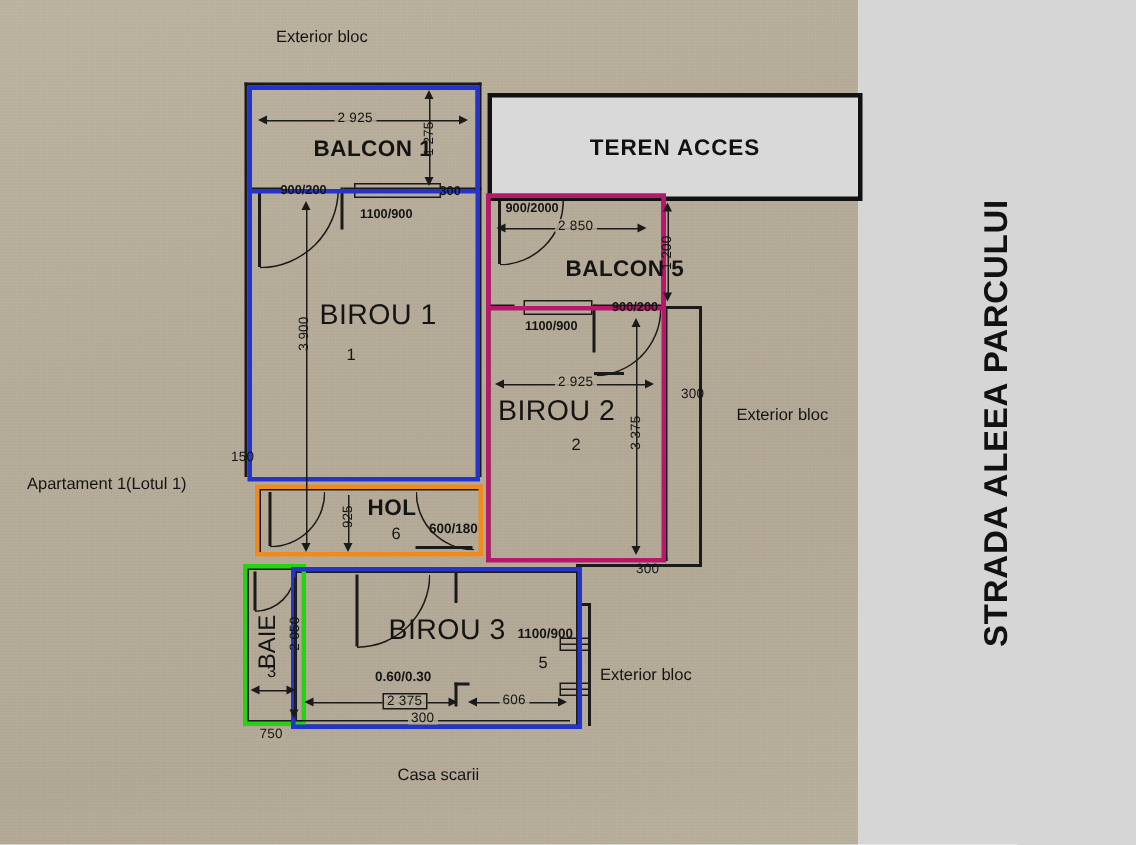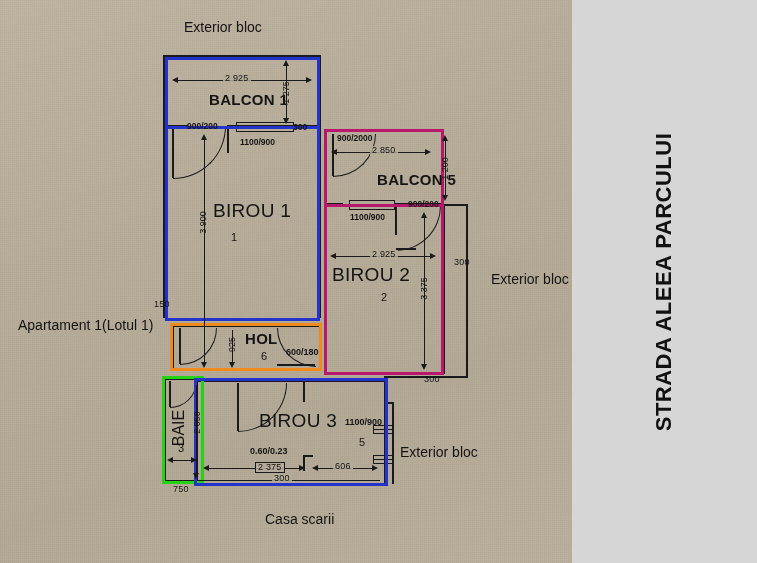--- a/index.html
+++ b/index.html
@@ -29,21 +29,21 @@
     display:flex;align-items:center;justify-content:center;
   }
   #street-label span{
     transform:rotate(-90deg);
     white-space:nowrap;
     font-size:22px;font-weight:bold;letter-spacing:.5px;color:#111;
   }
 
   
   .t{position:absolute;color:#141414;white-space:nowrap;line-height:1;}
-  .lbl{font-size:14px;}
+  .lbl{font-size:11px;}
   .room-name{font-size:19px;font-weight:normal;letter-spacing:.3px;}
   .room-name.sm{font-size:15px;font-weight:bold;}
   .room-num{font-size:11px;}
   .dim{font-size:9px;letter-spacing:.2px;}
   .dimv{font-size:9px;transform-origin:center;transform:rotate(-90deg);}
   .op{font-size:8.5px;font-weight:bold;}
   .op.big{font-size:9px;}
   .vert-name{font-size:16px;font-weight:normal;transform-origin:center;transform:rotate(-90deg);}
 
   
@@ -92,20 +92,23 @@
   <div id="paper"></div>
 
   <div id="street">
     <div id="street-label">
       <span>STRADA ALEEA PARCULUI</span>
     </div>
   </div>
 
   <div class="t lbl" style="left:184px;top:20px;">Exterior bloc</div>
 
+  <div id="teren">
+    <span>TEREN ACCES</span>
+  </div>
 
   <div class="t lbl" style="left:18px;top:318px;">Apartament 1(Lotul 1)</div>
 
   <div class="t lbl" style="left:491px;top:272px;">Exterior bloc</div>
   <div class="t lbl" style="left:400px;top:445px;">Exterior bloc</div>
 
   <div class="t lbl" style="left:265px;top:512px;">Casa scarii</div>
 
   <div class="w wh" style="left:163px;top:55px;width:158px;"></div>
   <div class="w wv" style="left:163px;top:55px;height:263px;"></div>
@@ -260,21 +263,21 @@
   <div class="dimlinev" style="left:196px;top:385px;height:92px;"></div>
   <div class="arw arw-d" style="left:193px;top:473px;"></div>
   <div class="t dimv" style="left:184px;top:418px;width:26px;text-align:center;">2 050</div>
 
   <div class="dimline" style="left:171px;top:460px;width:24px;"></div>
   <div class="arw arw-l" style="left:167px;top:457px;"></div>
   <div class="arw arw-r" style="left:191px;top:457px;"></div>
   <div class="t dim" style="left:172px;top:454px;background:rgba(181,171,152,.85);padding:0 1px;margin-top:31px;">750</div>
 
   <div class="t op big" style="left:345px;top:418px;">1100/900</div>
-  <div class="t op big" style="left:250px;top:447px;">0.60/0.23</div>
+  <div class="t op big" style="left:250px;top:447px;">0.60/0.30</div>
 
   <div class="dimline" style="left:207px;top:468px;width:96px;"></div>
   <div class="arw arw-l" style="left:203px;top:465px;"></div>
   <div class="arw arw-r" style="left:299px;top:465px;"></div>
   <div class="t dim" style="left:255px;top:462px;background:rgba(181,171,152,.9);padding:0 2px;border:1px solid #1a1a1a;">2 375</div>
 
   <div class="dimline" style="left:316px;top:468px;width:60px;"></div>
   <div class="arw arw-l" style="left:312px;top:465px;"></div>
   <div class="arw arw-r" style="left:372px;top:465px;"></div>
   <div class="t dim" style="left:333px;top:462px;background:rgba(181,171,152,.85);padding:0 2px;">606</div>

